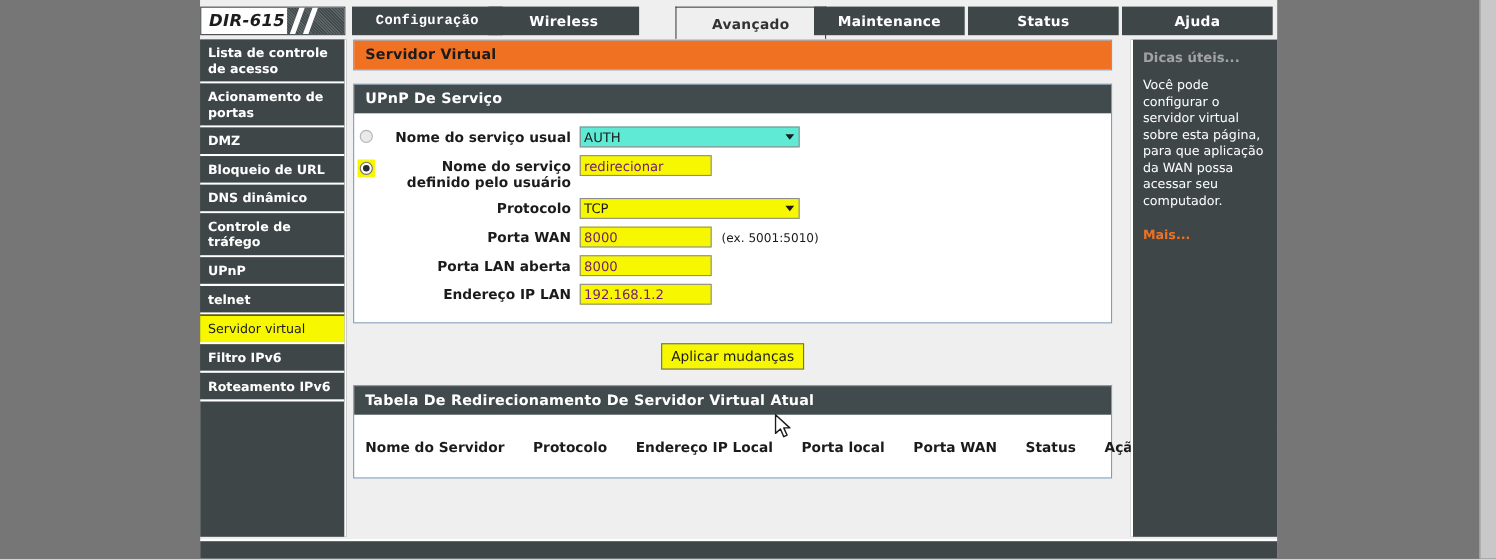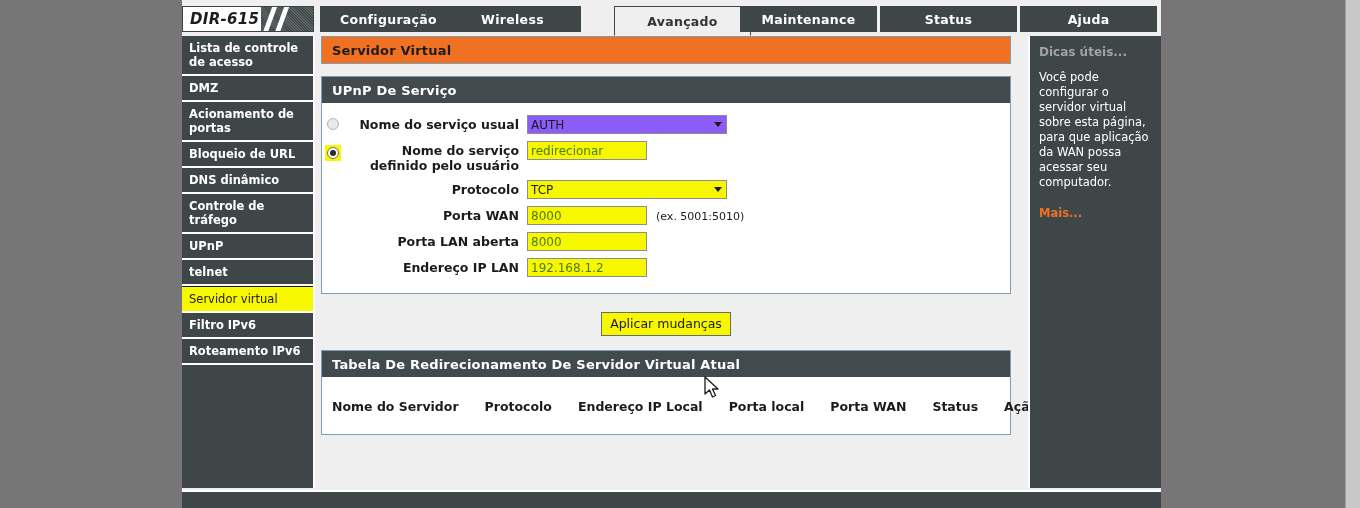--- a/index.html
+++ b/index.html
@@ -217,32 +217,32 @@
     display: flex;
     align-items: flex-start;
   }
   .txt {
     width: 120px;
     height: 19px;
     box-sizing: border-box;
     border: 1px solid #8d8d8d;
     background: #f7f700;
     font-size: 12px;
-    color: #4d7c0f;
+    color: #701a75;
     padding: 1px 3px;
     font-family: "DejaVu Sans", sans-serif;
     outline: none;
   }
   .sel {
     position: relative;
     width: 200px;
     height: 19px;
     box-sizing: border-box;
     border: 1px solid #8d8d8d;
-    background: #8b5cf6;
+    background: #5eead4;
     font-size: 12px;
     color: #1b1b1b;
     padding: 2px 3px;
     line-height: 14px;
   }
   .sel.yellow { background: #f7f700; }
   .sel .arrow {
     position: absolute;
     right: 4px; top: 6px;
     width: 0; height: 0;
@@ -339,34 +339,34 @@
 
     <div class="tabbar">
       <div class="logo">
         <span class="logo-text">DIR-615</span>
         <span class="logo-patch">
           <span class="logo-stripe" style="left:6px"></span>
           <span class="logo-stripe" style="left:18px"></span>
         </span>
       </div>
       <div id="tabs-host">
-          <div class="tab" style="left: 138px; width: 137px;">Configuração</div>
+          <div class="tab" style="left: 138px; width: 137px; font-family: Liberation Mono, monospace;">Configuração</div>
           <div class="tab" style="left: 262px; width: 137px;">Wireless</div>
           <div class="tab active" style="left: 432px; width: 137px;">Avançado</div>
           <div class="tab" style="left: 558px; width: 137px;">Maintenance</div>
           <div class="tab" style="left: 698px; width: 137px;">Status</div>
           <div class="tab" style="left: 838px; width: 137px;">Ajuda</div>
         </div>
     </div>
 
     <div class="sidebar">
       <div id="sidebar-host">
           <div class="side-item">Lista de controle de acesso</div>
+          <div class="side-item">Acionamento de portas</div>
           <div class="side-item">DMZ</div>
-          <div class="side-item">Acionamento de portas</div>
           <div class="side-item">Bloqueio de URL</div>
           <div class="side-item">DNS dinâmico</div>
           <div class="side-item">Controle de tráfego</div>
           <div class="side-item">UPnP</div>
           <div class="side-item">telnet</div>
           <div class="side-item selected">Servidor virtual</div>
           <div class="side-item">Filtro IPv6</div>
           <div class="side-item">Roteamento IPv6</div>
         </div>
     </div>

